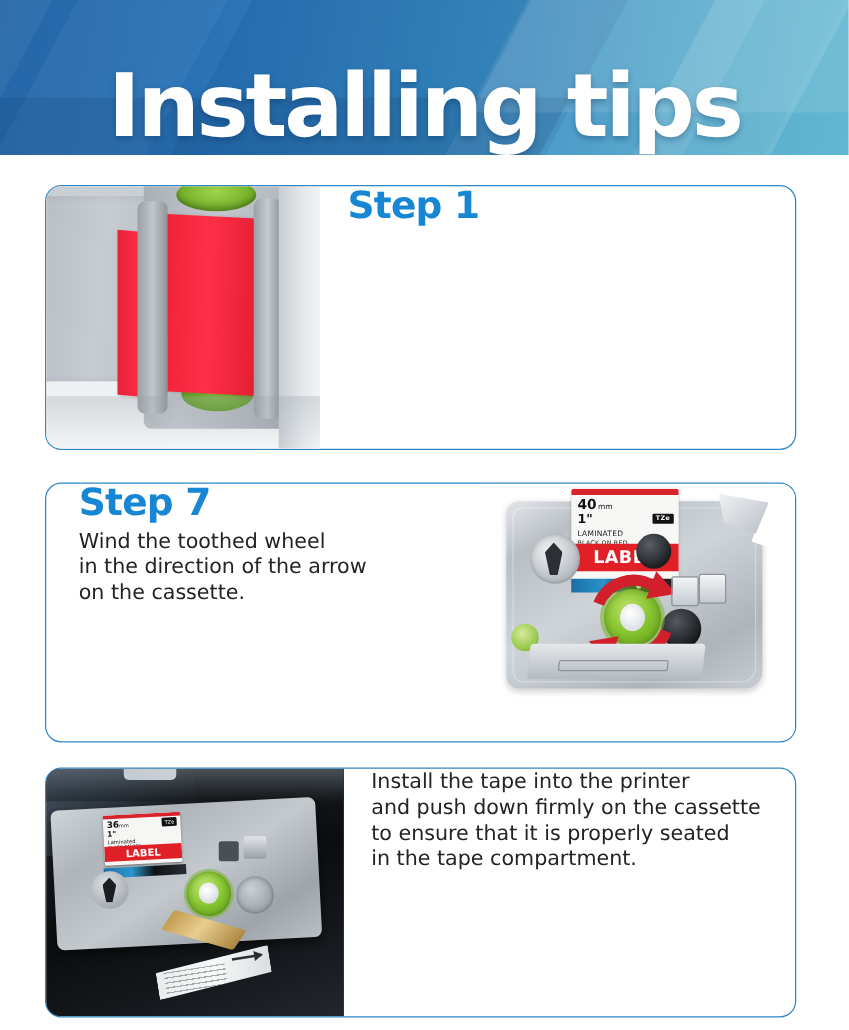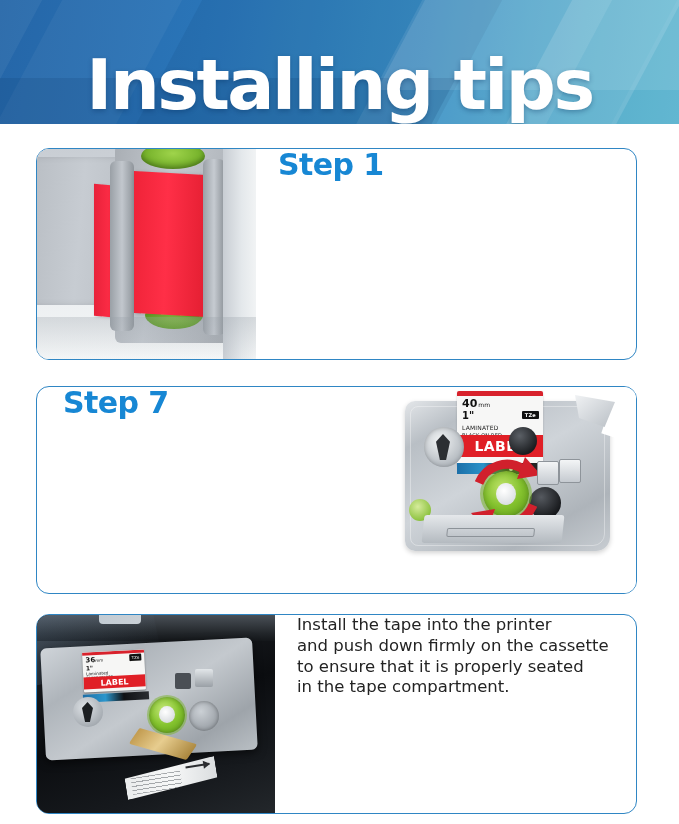--- a/index.html
+++ b/index.html
@@ -556,20 +556,23 @@
         <polygon points="20,76 4,58 28,54" fill="#d1202c"></polygon>
       </svg>
 
       <div class="slot-a"></div>
       <div class="slot-b"></div>
       <div class="dot-green"></div>
       <div class="foot"></div>
     </div>
     <div class="textcol">
       <div class="step-title">Step 7</div>
+      <div class="step-body">Wind the toothed wheel
+in the direction of the arrow
+on the cassette.</div>
     </div>
   </div>
 </div>
 
 <div class="card" id="card-3">
   <div class="card-inner">
     <div class="photo p3">
       <div class="case"></div>
       <div class="top-bar"></div>
       <div class="glare"></div>

